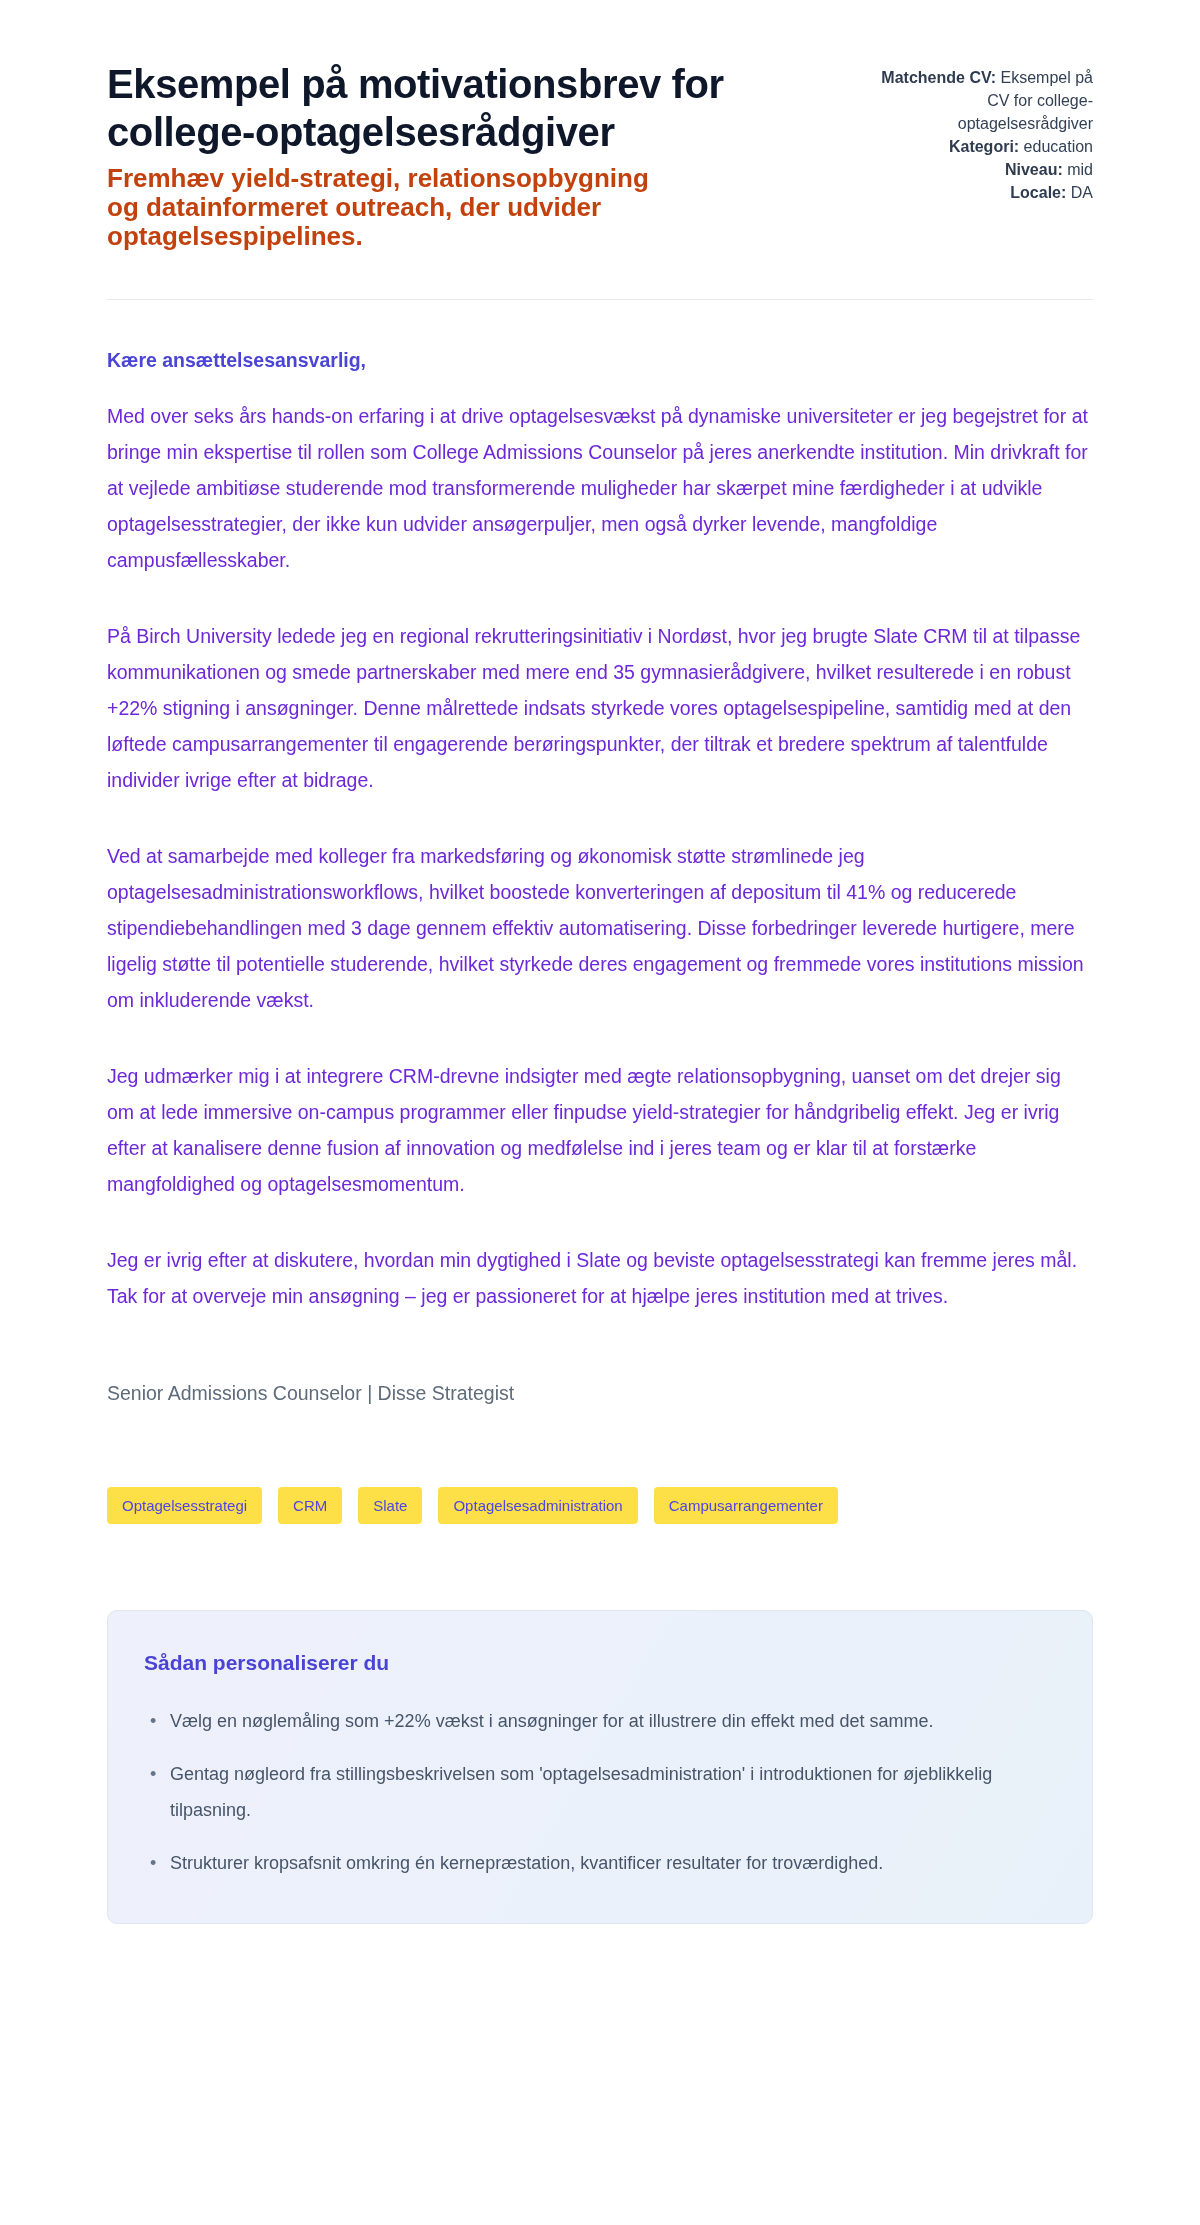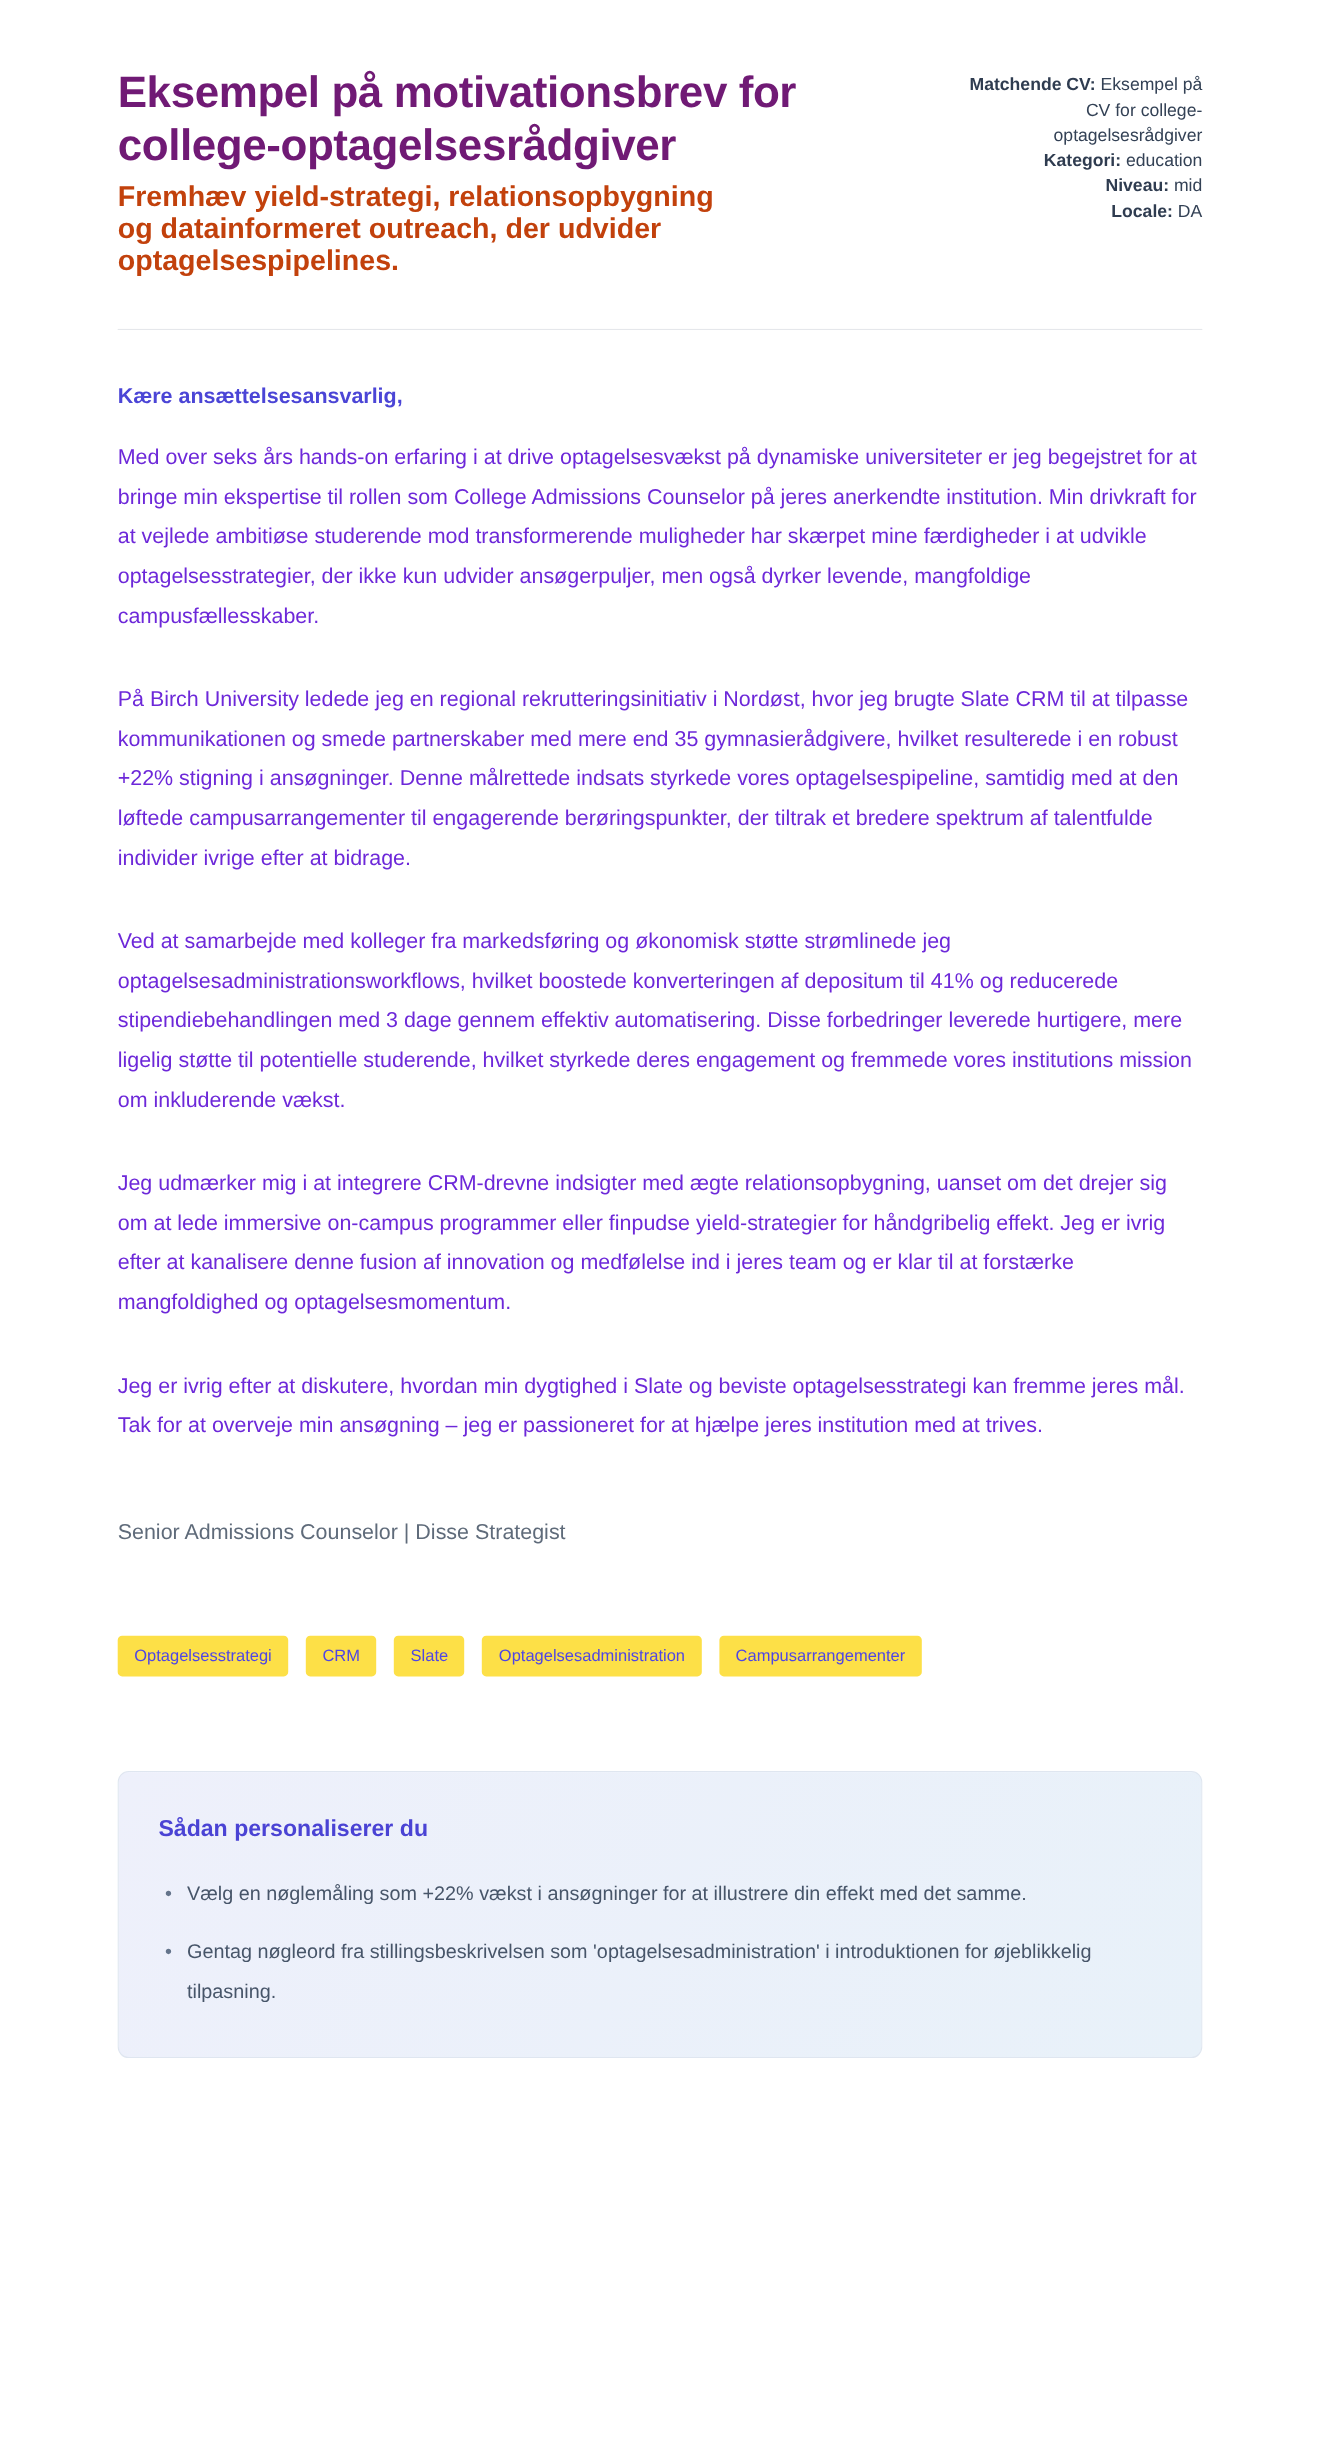--- a/index.html
+++ b/index.html
@@ -19,21 +19,21 @@
   }
 
   
   .header {
     display: flex;
     justify-content: space-between;
     align-items: flex-start;
   }
   .header-left { max-width: 665px; }
   .page-title {
-    color: #701a75;
+    color: #0f172a;
     font-size: 40px;
     line-height: 48px;
     font-weight: bold;
     letter-spacing: -0.4px;
     margin-bottom: 8px;
   }
   .page-subtitle {
     color: #c2410c;
     font-size: 26px;
     line-height: 29px;
@@ -178,16 +178,17 @@
     <span class="tag">Slate</span>
     <span class="tag">Optagelsesadministration</span>
     <span class="tag">Campusarrangementer</span>
   </div>
 
   <div class="tips-box">
     <div class="tips-heading">Sådan personaliserer du</div>
     <ul class="tips-list">
       <li>Vælg en nøglemåling som +22% vækst i ansøgninger for at illustrere din effekt med det samme.</li>
       <li>Gentag nøgleord fra stillingsbeskrivelsen som 'optagelsesadministration' i introduktionen for øjeblikkelig tilpasning.</li>
+      <li>Strukturer kropsafsnit omkring én kernepræstation, kvantificer resultater for troværdighed.</li>
     </ul>
   </div>
 
 </div>
 
 </body></html>

